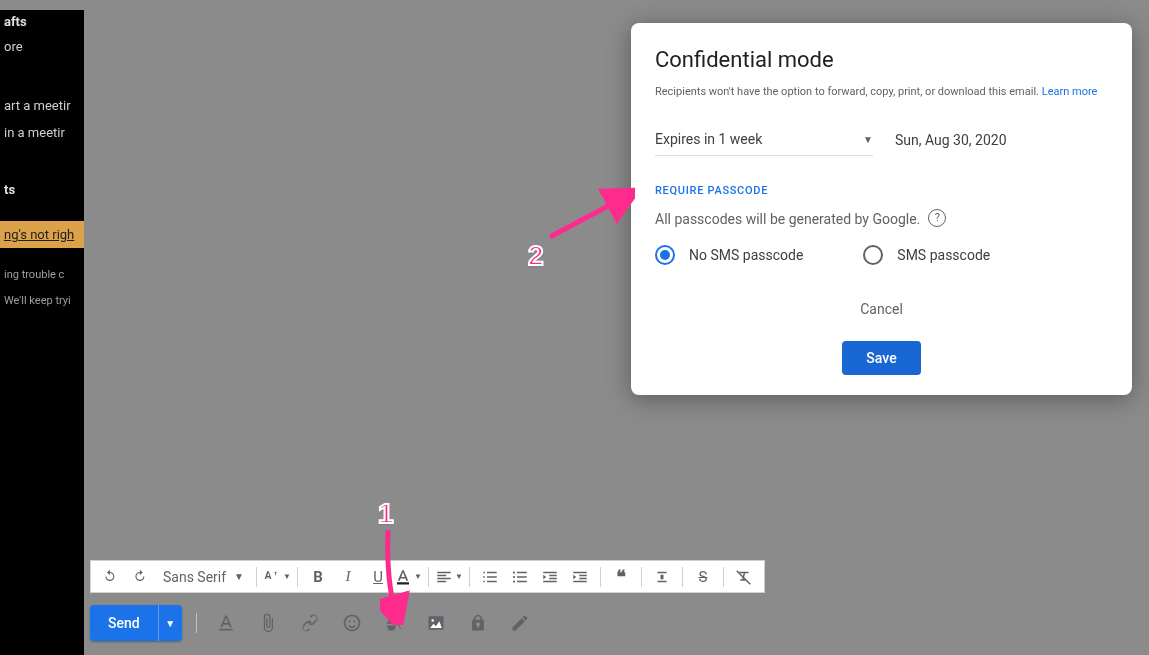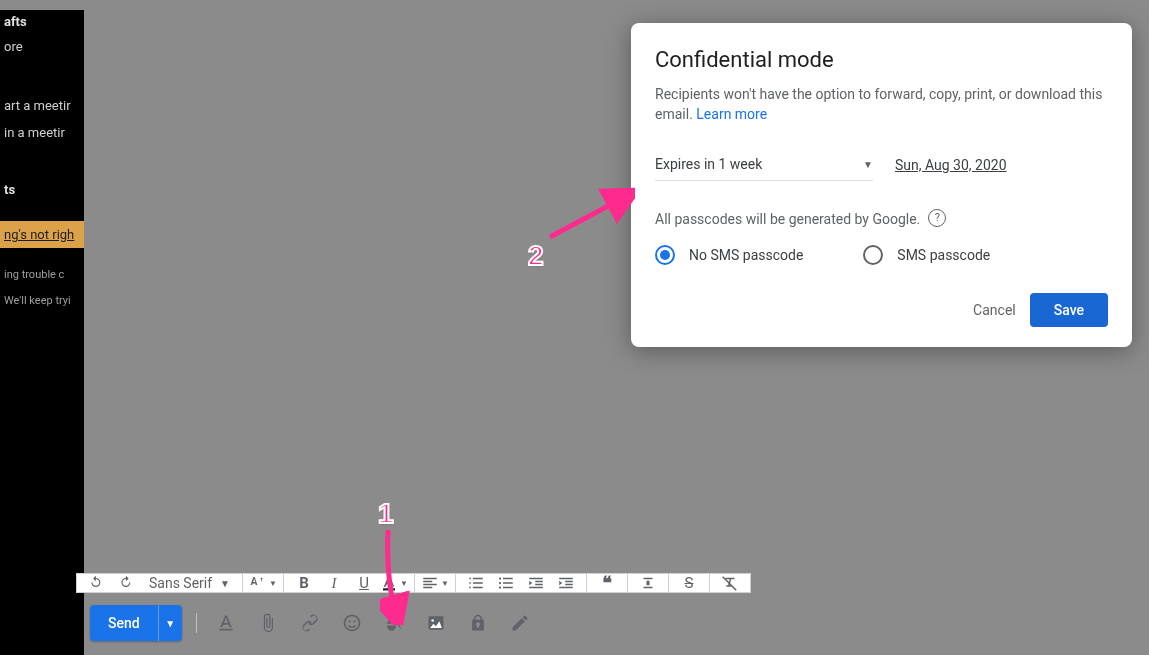--- a/index.html
+++ b/index.html
@@ -43,23 +43,23 @@
     .sfrag-small {
       font-size: 11px;
       color: #9e9e9e;
       line-height: 1.3;
     }
     .sfrag-gap { height: 32px; }
 
     
     .format-toolbar {
       position: absolute;
-      left: 76px;
+      left: 90px;
       bottom: 62px;
-      height: 20px;
+      height: 33px;
       background: #fff;
       border: 1px solid #d0d0d0;
       display: flex;
       align-items: center;
       padding: 0 6px;
       gap: 2px;
     }
     .tb-icon {
       width: 28px; height: 28px;
       display: flex; align-items: center; justify-content: center;
@@ -131,21 +131,21 @@
       box-shadow: 0 4px 24px rgba(0,0,0,.35);
       padding: 24px 24px 20px 24px;
     }
     .dlg-title {
       font-size: 22px;
       color: #202124;
       font-weight: 400;
       margin-bottom: 12px;
     }
     .dlg-desc {
-      font-size: 14px;
+      font-size: 11px;
       color: #5f6368;
       line-height: 1.45;
       margin-bottom: 24px;
     }
     .dlg-desc a { color: #1a73e8; text-decoration: none; }
     .dlg-section {
       font-size: 11px;
       letter-spacing: .7px;
       color: #1a73e8;
       font-weight: 500;
@@ -158,21 +158,21 @@
     .exp-select {
       display: flex; align-items: center; justify-content: space-between;
       width: 218px; height: 32px;
       border-bottom: 1px solid #dcdcdc;
       font-size: 14px; color: #3c4043;
       cursor: pointer;
       text-align: center;
     }
     .exp-select .chev { font-size: 10px; color: #5f6368; }
     .exp-date {
-      font-size: 14px; color: #3c4043; text-decoration: underline;
+      font-size: 14px; color: #3c4043;
     }
     .pc-desc {
       font-size: 14px; color: #5f6368;
       display: flex; align-items: flex-end; gap: 8px;
       margin-bottom: 18px;
     }
     .pc-help {
       width: 18px; height: 18px;
       border: 1.5px solid #5f6368; border-radius: 50%;
       display: flex; align-items: center; justify-content: center;
@@ -193,22 +193,23 @@
       width: 20px; height: 20px;
       border: 2px solid #5f6368; border-radius: 50%;
       display: flex; align-items: center; justify-content: center;
     }
     .radio-circle.sel { border-color: #1a73e8; }
     .radio-dot {
       width: 10px; height: 10px; border-radius: 50%;
       background: #1a73e8;
     }
     .dlg-actions {
-      display: flex; justify-content: flex-end; gap: 4px;
+      display: flex; justify-content: center; gap: 16px;
       align-items: center;
+      flex-direction: column;
     }
     .btn-cancel {
       font-size: 14px; color: #5f6368;
       padding: 8px 10px; cursor: pointer;
       border-radius: 4px;
     }
     .btn-save {
       font-size: 14px; color: #fff;
       background: #1967d2;
       padding: 9px 24px; cursor: pointer;
@@ -405,20 +406,21 @@
   </div>
 
   <div class="exp-row">
     <div class="exp-select">
       <span>Expires in 1 week</span>
       <span class="chev">▼</span>
     </div>
     <div class="exp-date">Sun, Aug 30, 2020</div>
   </div>
 
+  <div class="dlg-section">REQUIRE PASSCODE</div>
   <div class="pc-desc">
     <span>All passcodes will be generated by Google.</span>
     <span class="pc-help">?</span>
   </div>
   <div class="radio-row">
     <div class="radio-opt">
       <span class="radio-circle sel">
           <span class="radio-dot"></span>
         </span>
       <span>No SMS passcode</span>

